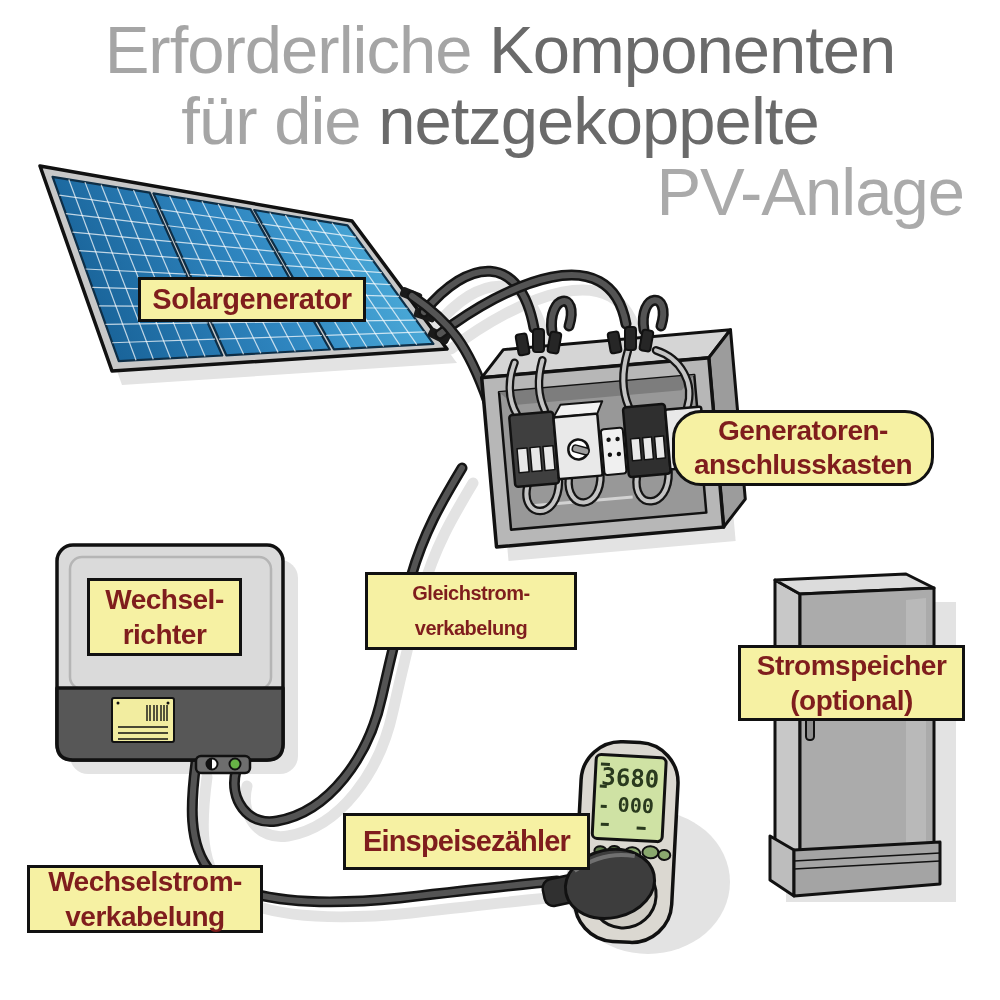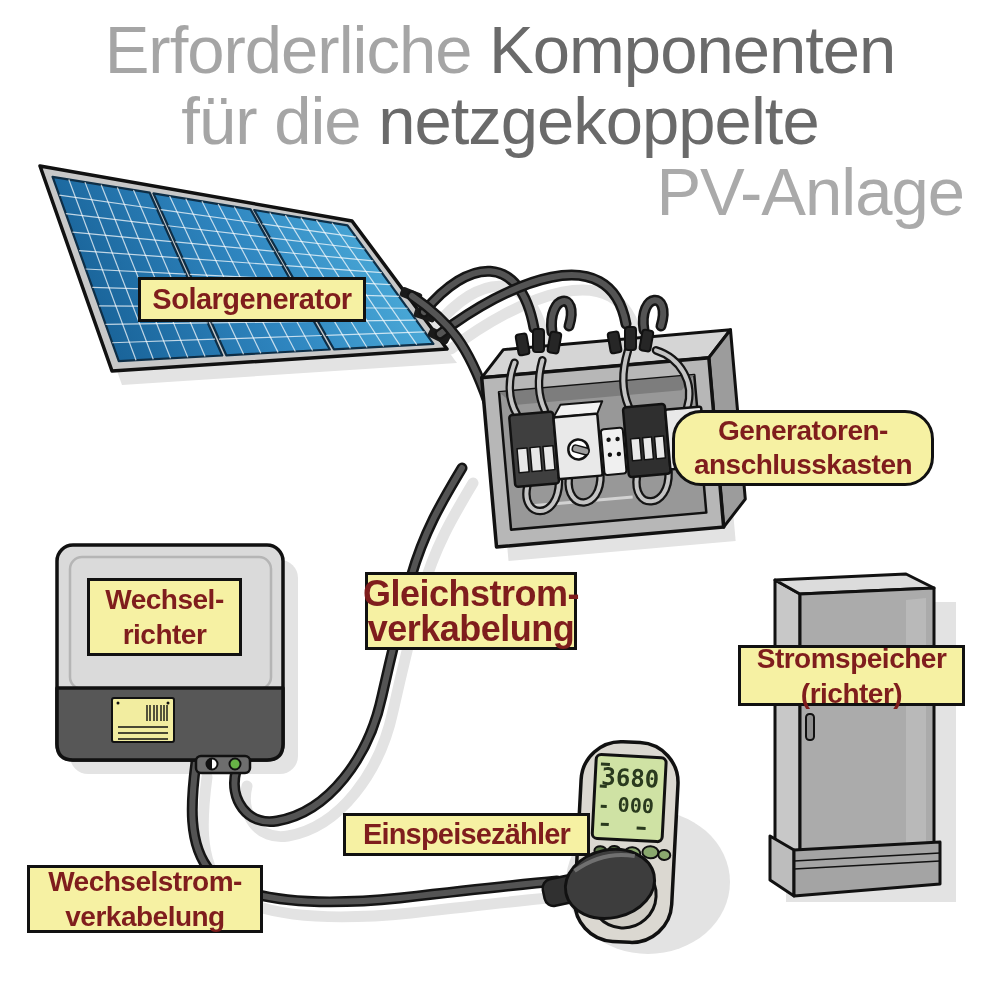--- a/index.html
+++ b/index.html
@@ -25,23 +25,23 @@
   .outl{stroke:#111111;stroke-linejoin:round;}
   
   .lbl{position:absolute;z-index:20;background:var(--label_bg);
        border:3px solid var(--label_border);color:#7f1d1d;
        font-weight:bold;text-align:center;letter-spacing:-0.5px;
        display:flex;flex-direction:column;align-items:center;justify-content:center;
        box-sizing:border-box;white-space:nowrap;}
   .lbl-solar   {left:138px;top:277px;width:228px;height:45px;font-size:29px;}
   .lbl-junction{left:672px;top:410px;width:262px;height:76px;font-size:28px;line-height:34px;border-radius:29px;}
   .lbl-inverter{left:87px; top:578px;width:155px;height:78px;font-size:28px;line-height:35px;}
-  .lbl-dc      {left:365px;top:572px;width:212px;height:78px;font-size:36px;line-height:35px;}
-  .lbl-storage {left:738px;top:645px;width:227px;height:61px;font-size:28px;line-height:35px;}
-  .lbl-meter   {left:343px;top:813px;width:247px;height:43px;font-size:29px;letter-spacing:-0.8px;}
+  .lbl-dc      {left:365px;top:572px;width:212px;height:78px;font-size:20px;line-height:35px;}
+  .lbl-storage {left:738px;top:645px;width:227px;height:76px;font-size:28px;line-height:35px;}
+  .lbl-meter   {left:343px;top:813px;width:247px;height:57px;font-size:29px;letter-spacing:-0.8px;}
   .lbl-ac      {left:27px; top:865px;width:236px;height:68px;font-size:28px;line-height:35px;}
   .lcd-digits{font-family:"DejaVu Sans Mono",monospace;font-weight:bold;fill:#2a3a1e;}
 </style>
 </head>
 <body>
 
 <div class="stage">
 
   <div class="title">
     <span class="ln ln1"><span class="t-light">Erforderliche</span> <span class="t-dark">Komponenten</span></span>
@@ -279,21 +279,21 @@
   <div class="lbl lbl-inverter">
     <span>Wechsel-</span>
     <span>richter</span>
   </div>
   <div class="lbl lbl-dc">
     <span>Gleichstrom-</span>
     <span>verkabelung</span>
   </div>
   <div class="lbl lbl-storage">
     <span>Stromspeicher</span>
-    <span>(richter)</span>
+    <span>(optional)</span>
   </div>
   <div class="lbl lbl-meter">
     <span>Einspeisezähler</span>
   </div>
   <div class="lbl lbl-ac">
     <span>Wechselstrom-</span>
     <span>verkabelung</span>
   </div>
 </div>
 

